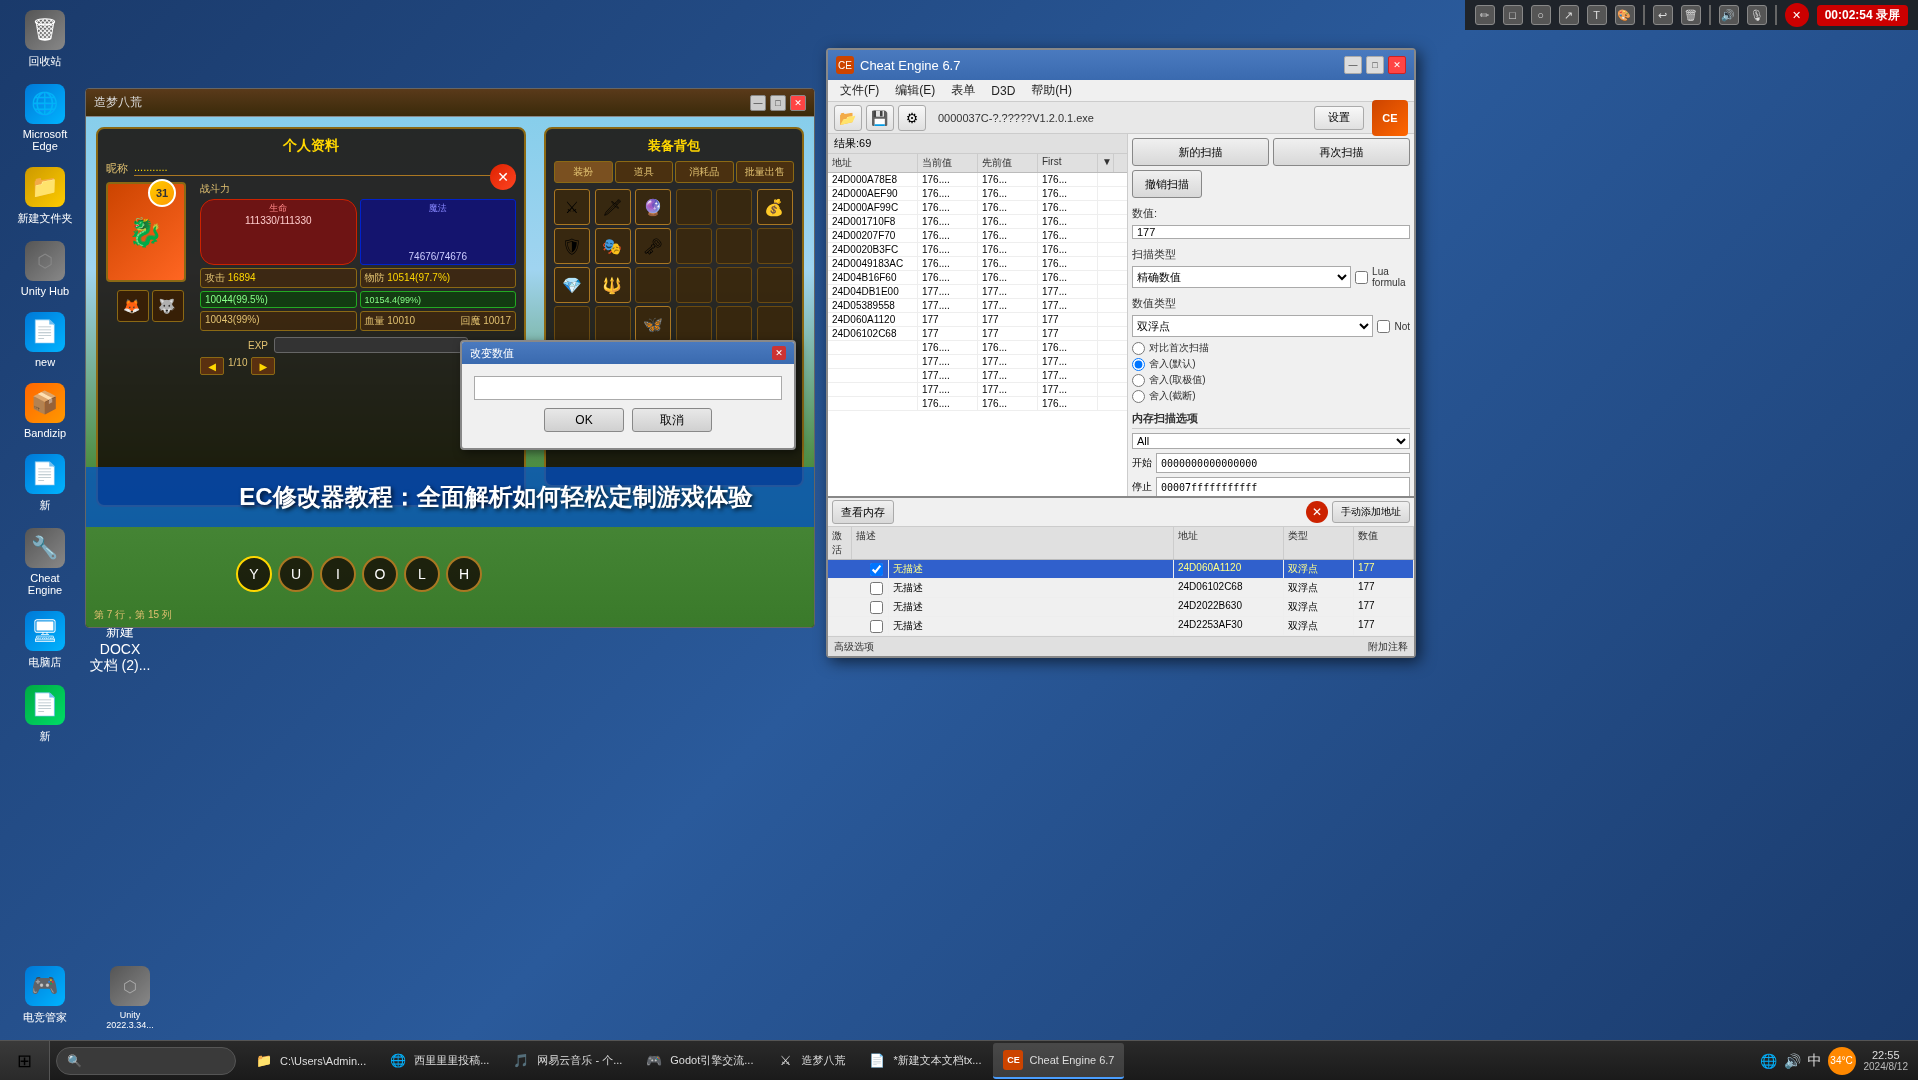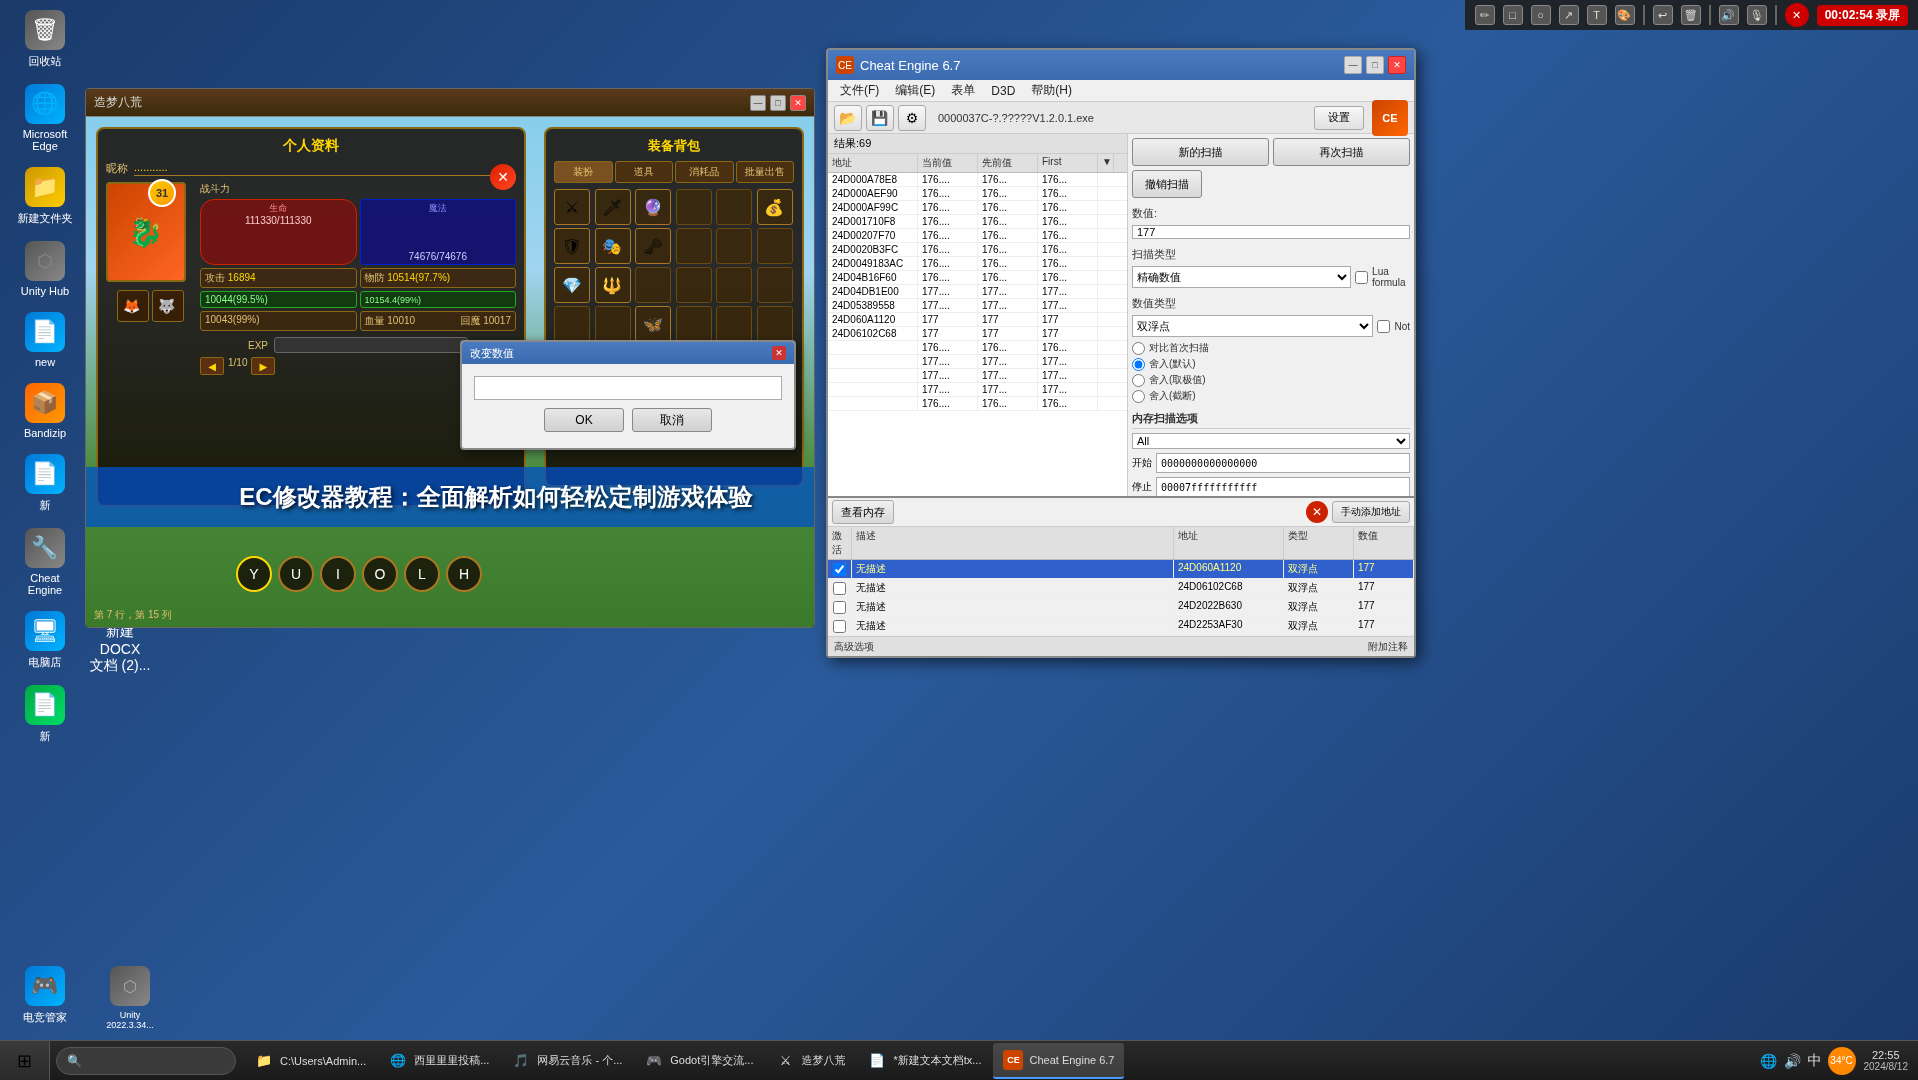--- a/index.html
+++ b/index.html
@@ -570,20 +570,21 @@
       padding: 2px 4px;
       font-size: 10px;
       color: #333;
       border-right: 1px solid #ccc;
     }
     .ce-addr-row {
       display: grid;
       grid-template-columns: 24px 1fr 110px 70px 60px;
       border-bottom: 1px solid #eee;
       cursor: pointer;
+      padding-left: 37px;
     }
     .ce-addr-row.selected { background: #3060cc; color: white; }
     .ce-addr-td {
       padding: 2px 4px;
       font-size: 10px;
       border-right: 1px solid #eee;
       white-space: nowrap;
       overflow: hidden;
     }
     .ce-checkbox-cell {

